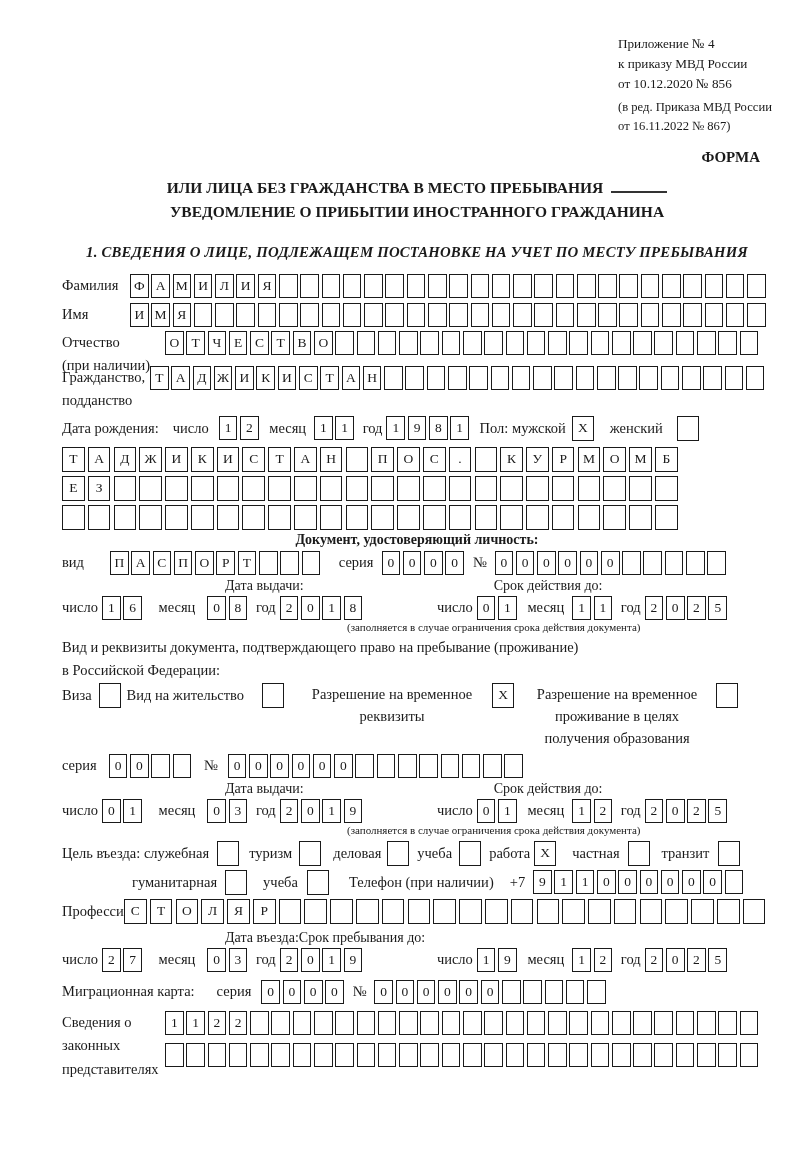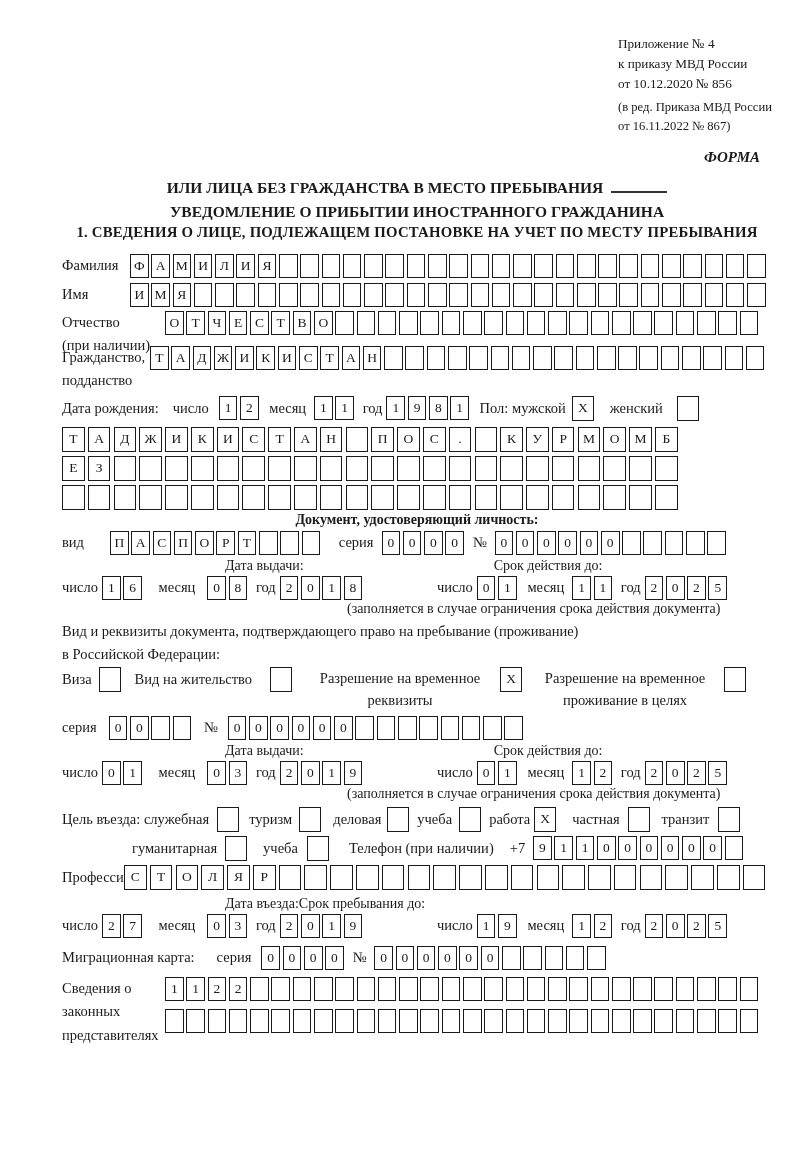--- a/index.html
+++ b/index.html
@@ -3,36 +3,36 @@
 <meta charset="utf-8">
 <style>
   * { margin:0; padding:0; box-sizing:border-box; }
   html,body { width:800px; background:#ffffff; }
   body { height:1163px; overflow:hidden; color:#1a1a1a;
          font-family:"Liberation Serif","DejaVu Serif",serif; font-size:14.5px; }
   .page { padding:34px 28px 0 62px; }
 
   .appendix  { margin-left:556px; font-size:13.2px; line-height:1.5; }
   .amendment { margin-left:556px; font-size:12.6px; line-height:1.45; margin-top:5px; }
-  .forma { text-align:right; padding-right:12px; font-weight:bold; font-size:15px; margin-top:14px;font-style:italic; }
+  .forma { text-align:right; padding-right:12px; font-weight:bold; font-size:15px; margin-top:14px; }
   .title { text-align:center; font-weight:bold; font-size:15.5px; line-height:1.55; margin-top:10px; }
   .uline { display:inline-block; width:56px; border-bottom:2px solid #333; height:14px; margin-left:8px; }
-  .sec1  { font-weight:bold; font-size:14.8px; text-align:center; letter-spacing:.2px; }
+  .sec1  { font-weight:bold; font-size:14.8px; text-align:center; margin-top:20px; letter-spacing:.2px;font-style:italic; }
 
   .row  { display:flex; align-items:center; }
   .rowt { display:flex; align-items:flex-start; }
   .lbl  { flex:0 0 auto; }
   .cells{ display:inline-flex; flex:0 0 auto; }
   .cell { flex:0 0 auto; width:18.6px; height:24px; border:1.5px solid #1a1a1a; margin-right:2.7px;
           display:inline-flex; align-items:center; justify-content:center; font-size:13.5px; background:#fff; }
   .cells.m  .cell { width:22.6px; height:25px; margin-right:3.2px; }
   .cells.cb .cell { width:22px;   height:25px; margin-right:0; }
 
   .cap    { font-size:14px; }
-  .note   { font-size:14px; }
+  .note   { font-size:11px; }
   .ctr    { text-align:center; }
   .mb4 { margin-bottom:4px; }
 </style>
 </head>
 <body>
 
 <div class="page">
 
   <div class="appendix">
     <div>Приложение № 4</div>
@@ -394,34 +394,35 @@
   <div class="note" style="margin-left:285px;margin-top:1px">(заполняется в случае ограничения срока действия документа)</div>
 
   <div style="margin-top:6px">Вид и реквизиты документа, подтверждающего право на пребывание (проживание)</div>
   <div style="margin-top:6px">в Российской Федерации:</div>
 
   <div class="rowt" style="margin-top:4px">
     <span class="lbl" style="line-height:25px">Виза</span>
     <span class="cells cb" style="margin-left:7px">
         <span class="cell"></span>
       </span>
-    <span class="lbl" style="margin-left:14px;line-height:25px">Вид на жительство</span>
+    <span class="lbl" style="margin-left:6px;line-height:25px">Вид на жительство</span>
     <span class="cells cb" style="margin-left:18px">
         <span class="cell"></span>
       </span>
     <span class="lbl ctr" style="margin-left:18px;width:180px;line-height:22px">
       <span style="display:block">Разрешение на временное</span>
       <span style="display:block">реквизиты</span>
     </span>
     <span class="cells cb" style="margin-left:10px">
         <span class="cell">X</span>
       </span>
     <span class="lbl ctr" style="margin-left:14px;width:178px;line-height:22px">
       <span style="display:block">Разрешение на временное</span>
       <span style="display:block">проживание в целях</span>
+      <span style="display:block">получения образования</span>
     </span>
     <span class="cells cb" style="margin-left:10px">
         <span class="cell"></span>
       </span>
   </div>
 
   <div class="row" style="margin-top:5px">
     <span class="lbl">серия</span>
     <span class="cells" style="margin-left:12px">
         <span class="cell">0</span>

